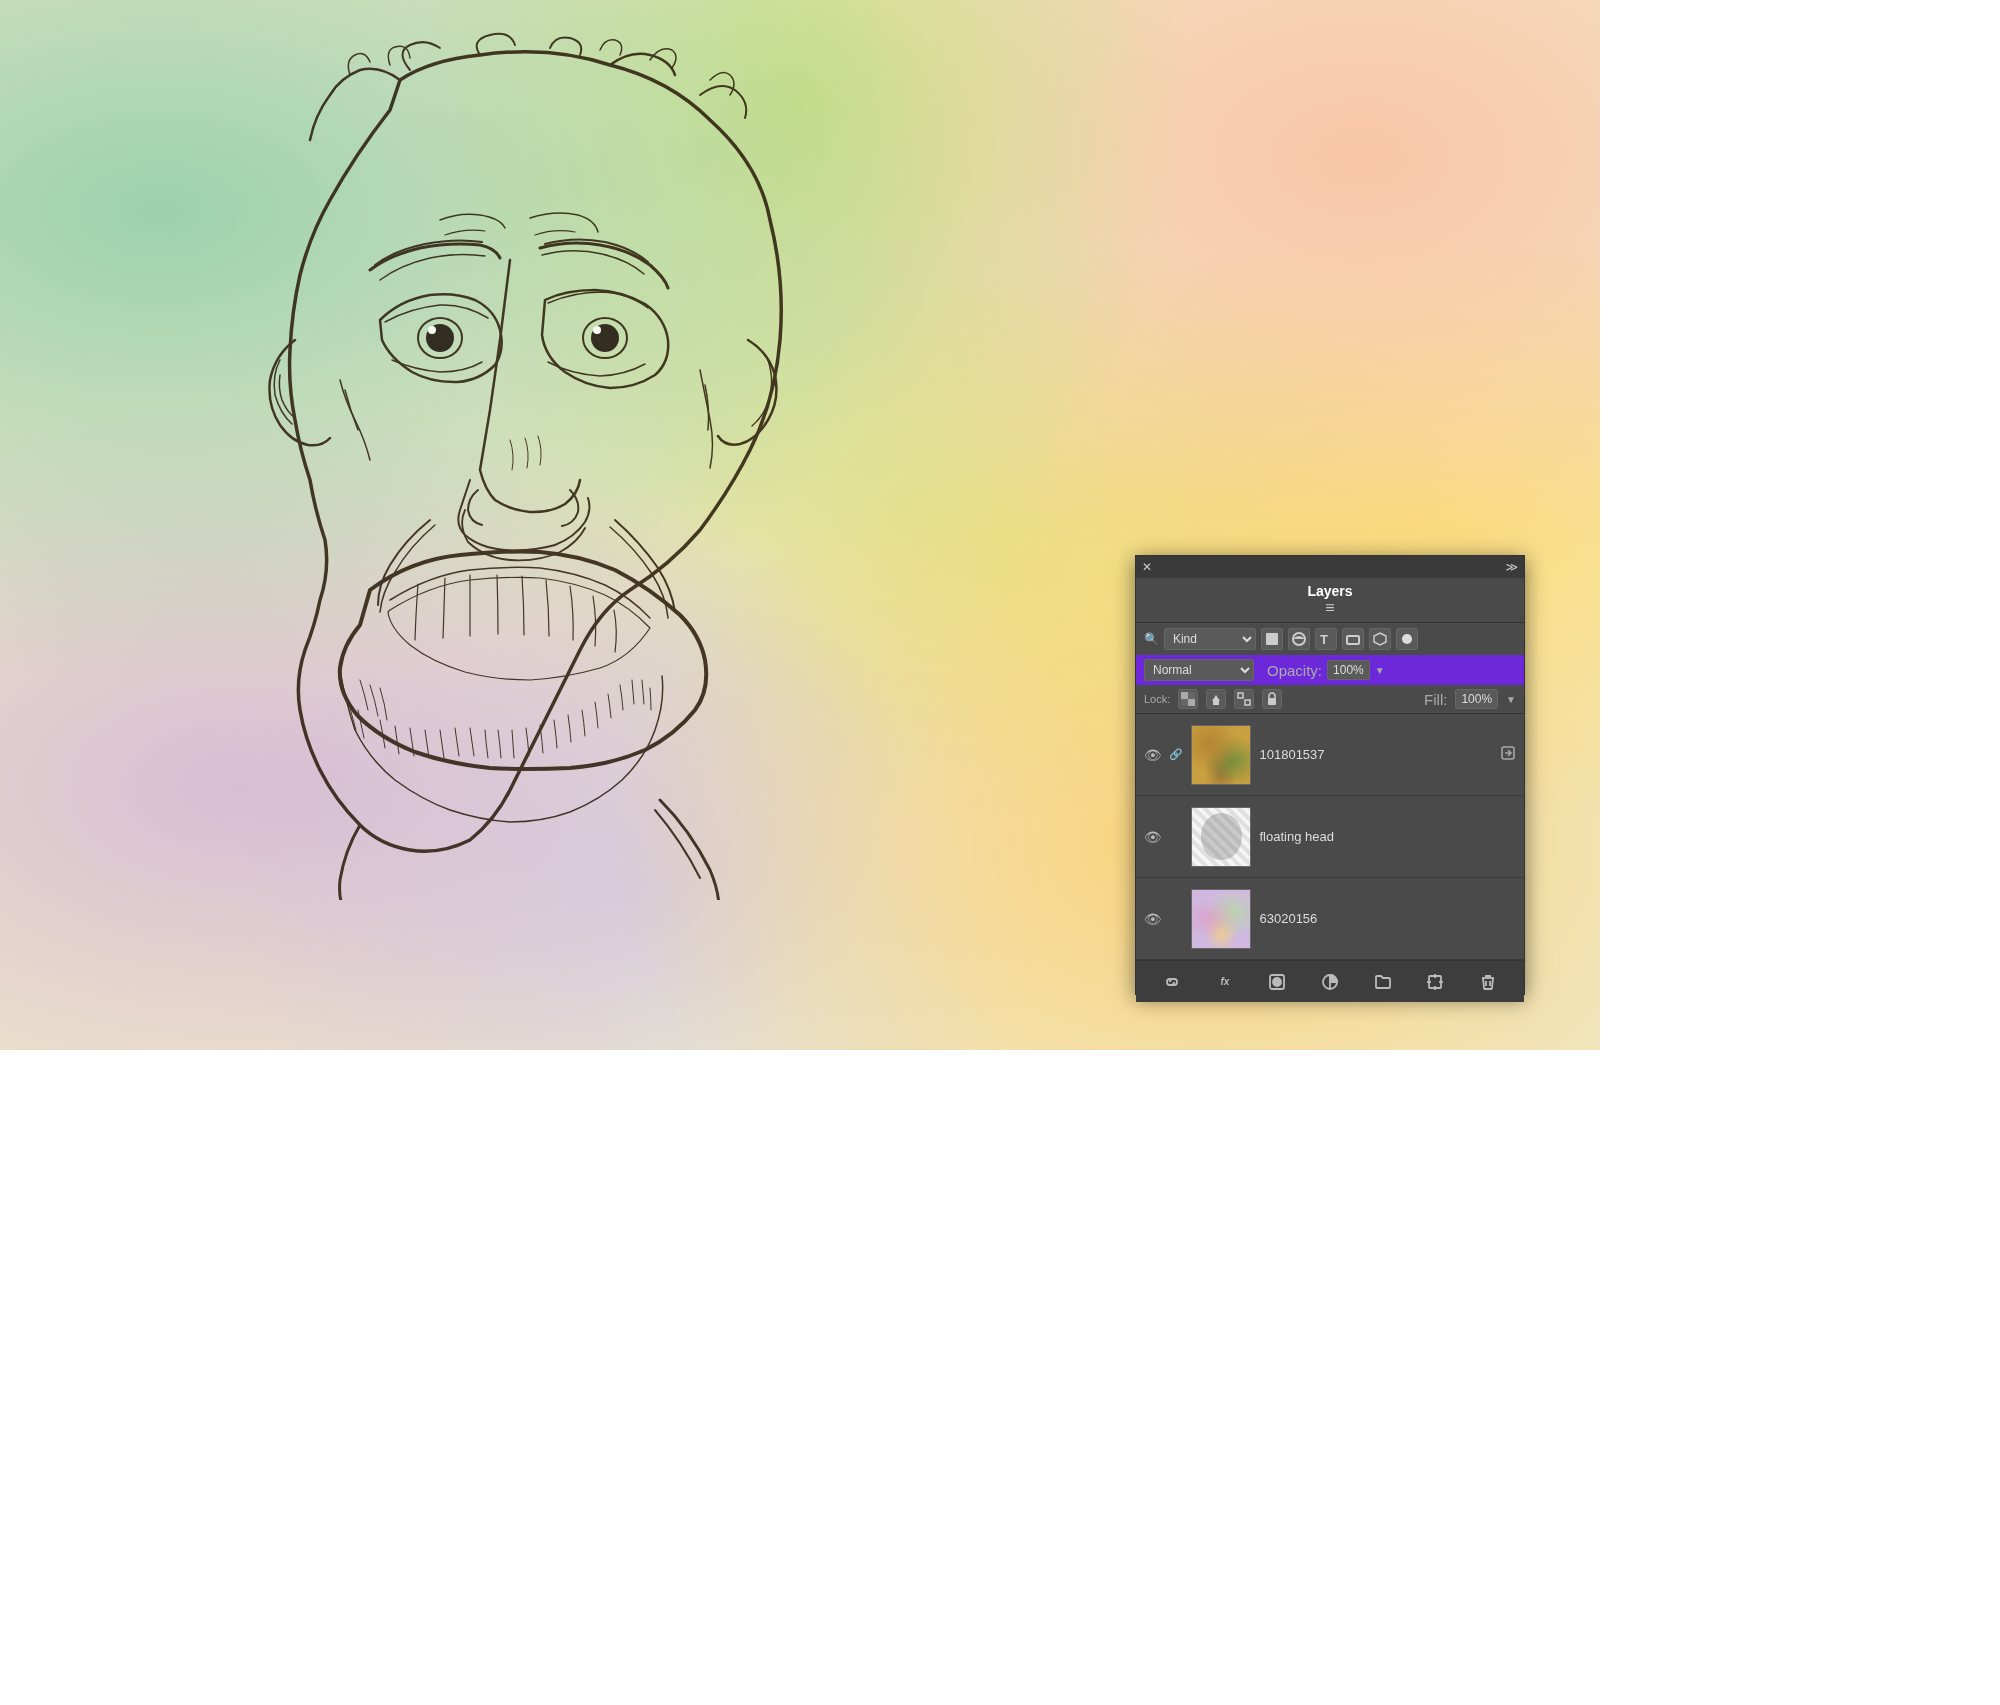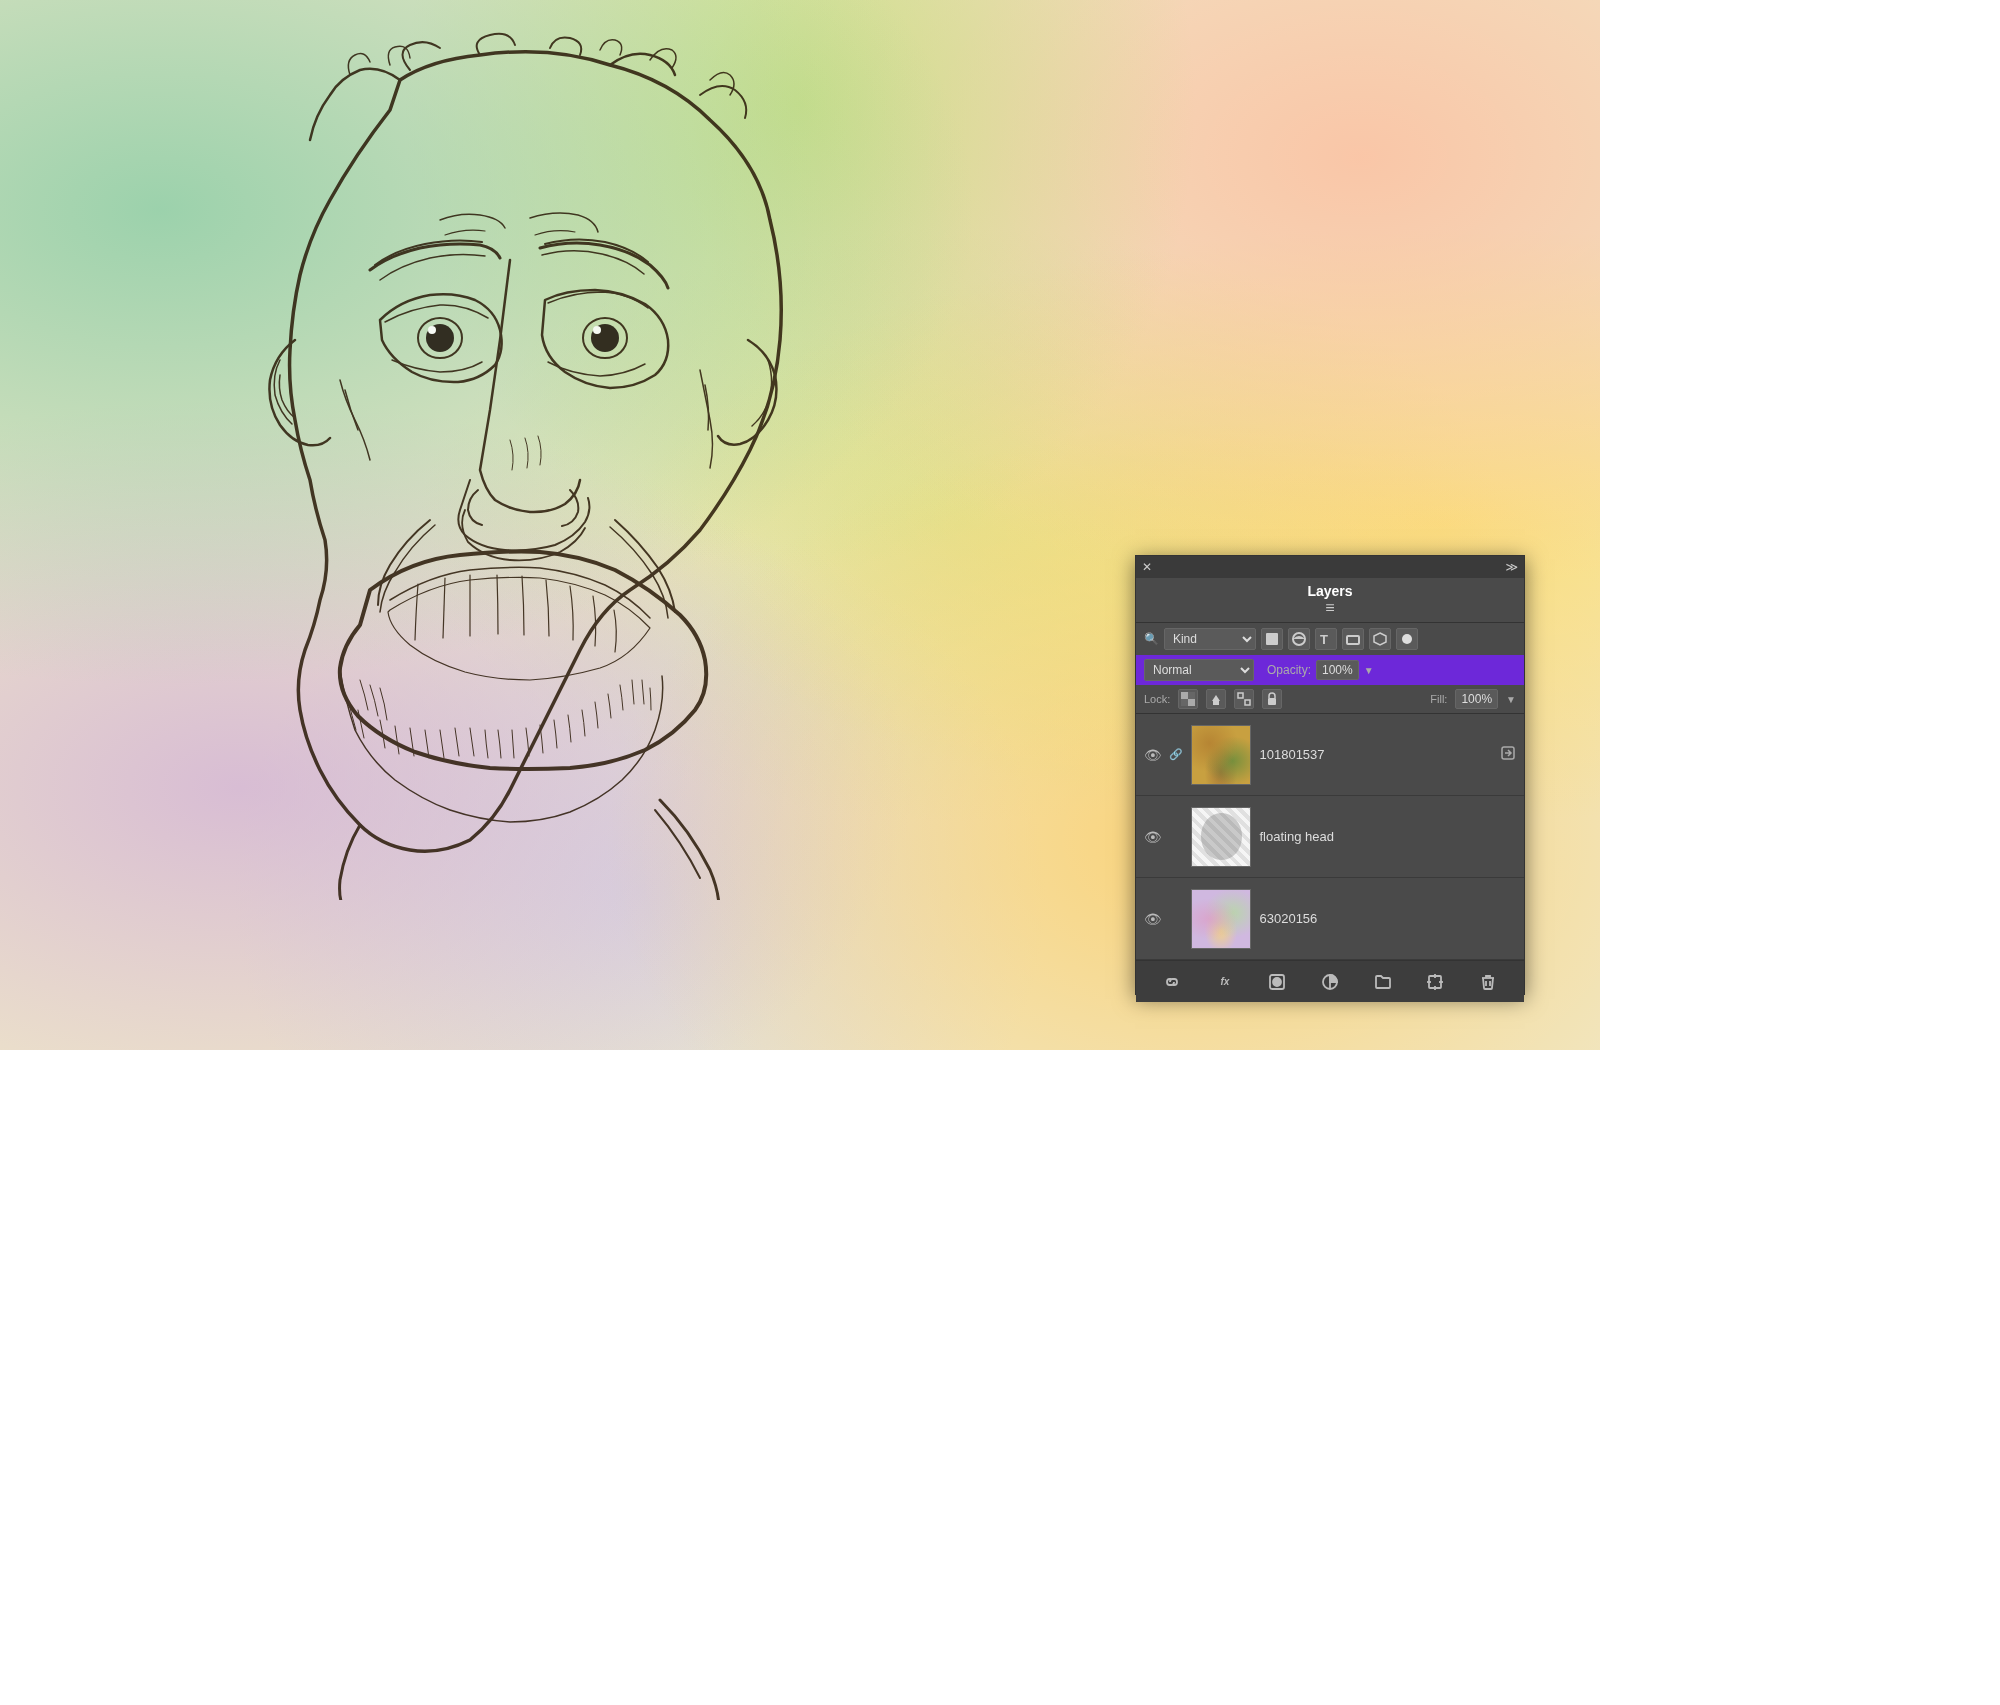--- a/index.html
+++ b/index.html
@@ -173,21 +173,21 @@
       border: 1px solid #666;
       color: #ddd;
       font-size: 12px;
       padding: 2px 4px;
       width: 110px;
       border-radius: 2px;
     }
 
     #opacity-label {
       color: #aaa;
-      font-size: 12px;
+      font-size: 15px;
       margin-left: 8px;
     }
 
     #opacity-value {
       color: #ddd;
       font-size: 12px;
       background: #5a5a5a;
       border: 1px solid #666;
       padding: 2px 5px;
       border-radius: 2px;
@@ -224,21 +224,21 @@
       display: flex;
       align-items: center;
       justify-content: center;
       color: #ccc;
       font-size: 11px;
       cursor: pointer;
     }
 
     #fill-label {
       color: #aaa;
-      font-size: 11px;
+      font-size: 15px;
       margin-left: auto;
       text-align: right;
     }
 
     #fill-value {
       color: #ddd;
       font-size: 12px;
       background: #5a5a5a;
       border: 1px solid #666;
       padding: 2px 5px;

